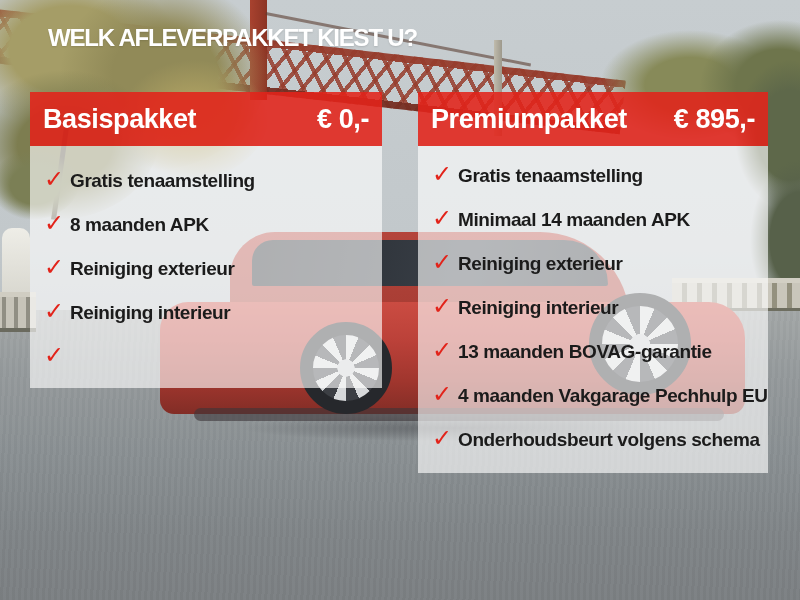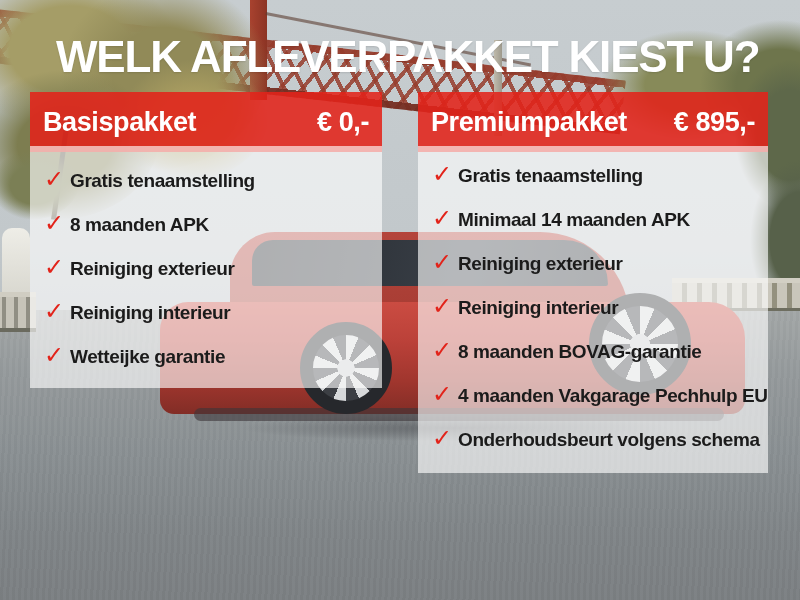--- a/index.html
+++ b/index.html
@@ -71,29 +71,29 @@
     border-radius:28px 36px 14px 14px;}
   .car-sill{left:34px;top:176px;width:530px;height:13px;background:#3c3538;opacity:.6;border-radius:8px;}
   .wheel{border-radius:50%;border:13px solid #26282c;
     background:
       radial-gradient(circle,#caccce 0 18%,rgba(0,0,0,0) 19%),
       repeating-conic-gradient(#d7d9db 0 22deg,#3c3f44 22deg 45deg);}
   .wheel-front{left:140px;top:90px;width:92px;height:92px;}
   .wheel-rear{left:429px;top:61px;width:102px;height:102px;}
 
   
-  .title{left:40px;top:16px;width:720px;margin:16px;z-index:11;
-    font-size:44px;font-weight:bold;letter-spacing:-1.2px;color:var(--header_text);
+  .title{left:40px;top:16px;width:720px;margin:8px;z-index:11;
+    font-size:24px;font-weight:bold;letter-spacing:-1.2px;color:var(--header_text);
     text-shadow:0 1px 2px rgba(0,0,0,.12);}
 
   .card{z-index:10;}
   .card-basis{left:30px;top:92px;width:352px;}
   .card-premium{left:418px;top:92px;width:350px;}
   .card,.card-header,.card-body{position:absolute;}
-  .card-header{left:0;top:0;right:0;height:60px;display:flex;align-items:center;
+  .card-header{left:0;top:0;right:0;height:54px;display:flex;align-items:center;
     justify-content:space-between;padding:0 13px;}
   .card-header::before{content:"";position:absolute;inset:0;background:var(--accent);opacity:.88;}
   .card-header .pkg-name,.card-header .pkg-price{position:relative;z-index:1;
     color:var(--header_text);font-size:27px;font-weight:bold;letter-spacing:-.4px;}
   .card-body{left:0;top:54px;right:0;padding:0;}
   .card-body::before{content:"";position:absolute;inset:0;background:#ffffff;opacity:.63;
     border-top:2px solid rgba(255,255,255,.9);}
   .card-basis .card-body{height:242px;}
   .card-premium .card-body{height:327px;}
   .feature-list{position:relative;z-index:1;margin:0;padding:0;list-style:none;}
@@ -167,21 +167,20 @@
             <span class="feat">Reiniging exterieur</span>
           </li>
 
           <li>
             <span class="check">✓</span>
             <span class="feat">Reiniging interieur</span>
           </li>
 
           <li>
             <span class="check">✓</span>
-            <span class="feat">Wetteijke garantie</span>
           </li>
         </ul>
     </div>
   </section>
 
   <section class="card card-premium">
     <header class="card-header">
       <span class="pkg-name">Premiumpakket</span>
       <span class="pkg-price">€ 895,-</span>
     </header>
@@ -203,21 +202,21 @@
             <span class="feat">Reiniging exterieur</span>
           </li>
 
           <li>
             <span class="check">✓</span>
             <span class="feat">Reiniging interieur</span>
           </li>
 
           <li>
             <span class="check">✓</span>
-            <span class="feat">8 maanden BOVAG-garantie</span>
+            <span class="feat">13 maanden BOVAG-garantie</span>
           </li>
 
           <li>
             <span class="check">✓</span>
             <span class="feat">4 maanden Vakgarage Pechhulp EU</span>
           </li>
 
           <li>
             <span class="check">✓</span>
             <span class="feat">Onderhoudsbeurt volgens schema</span>

